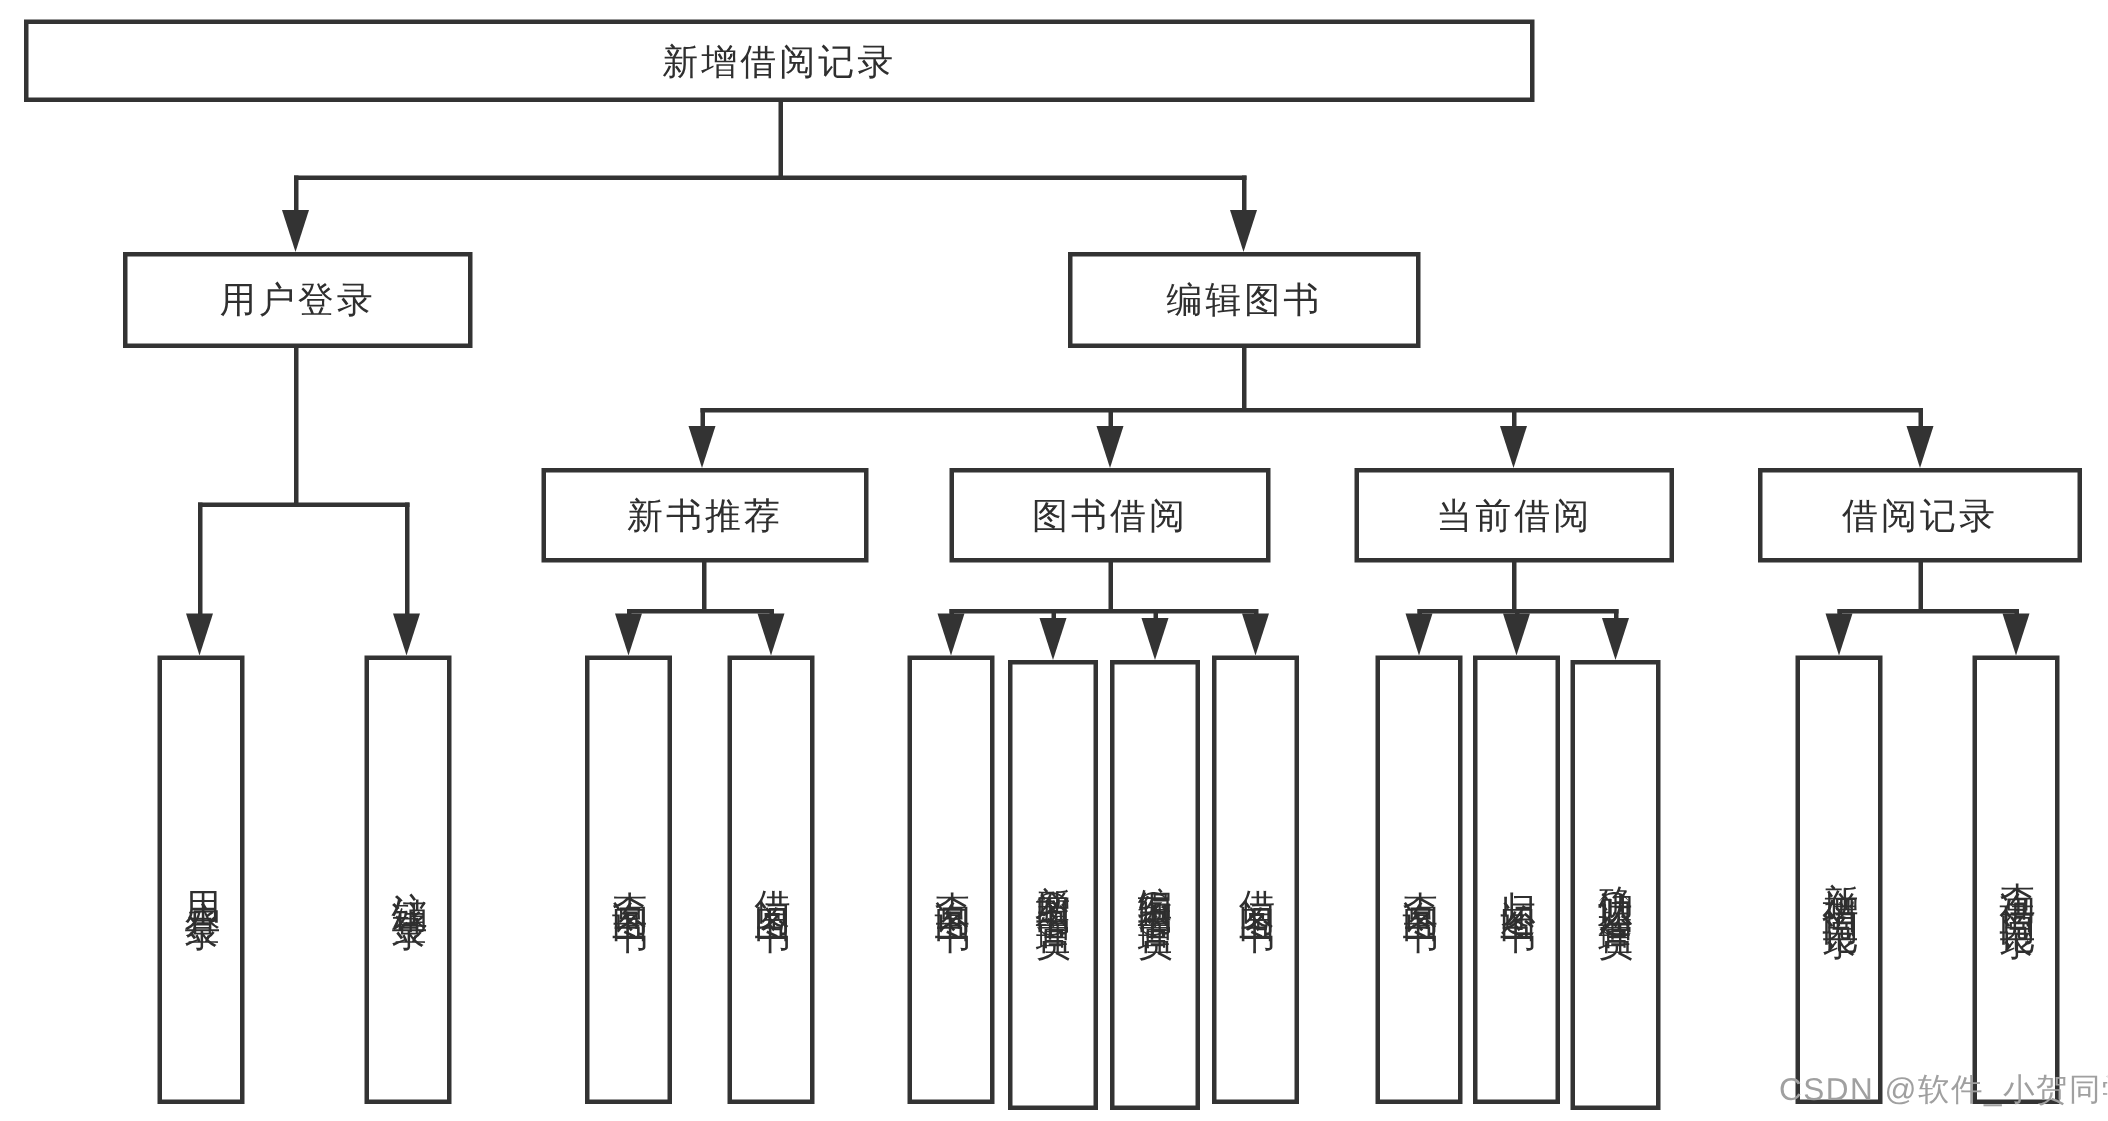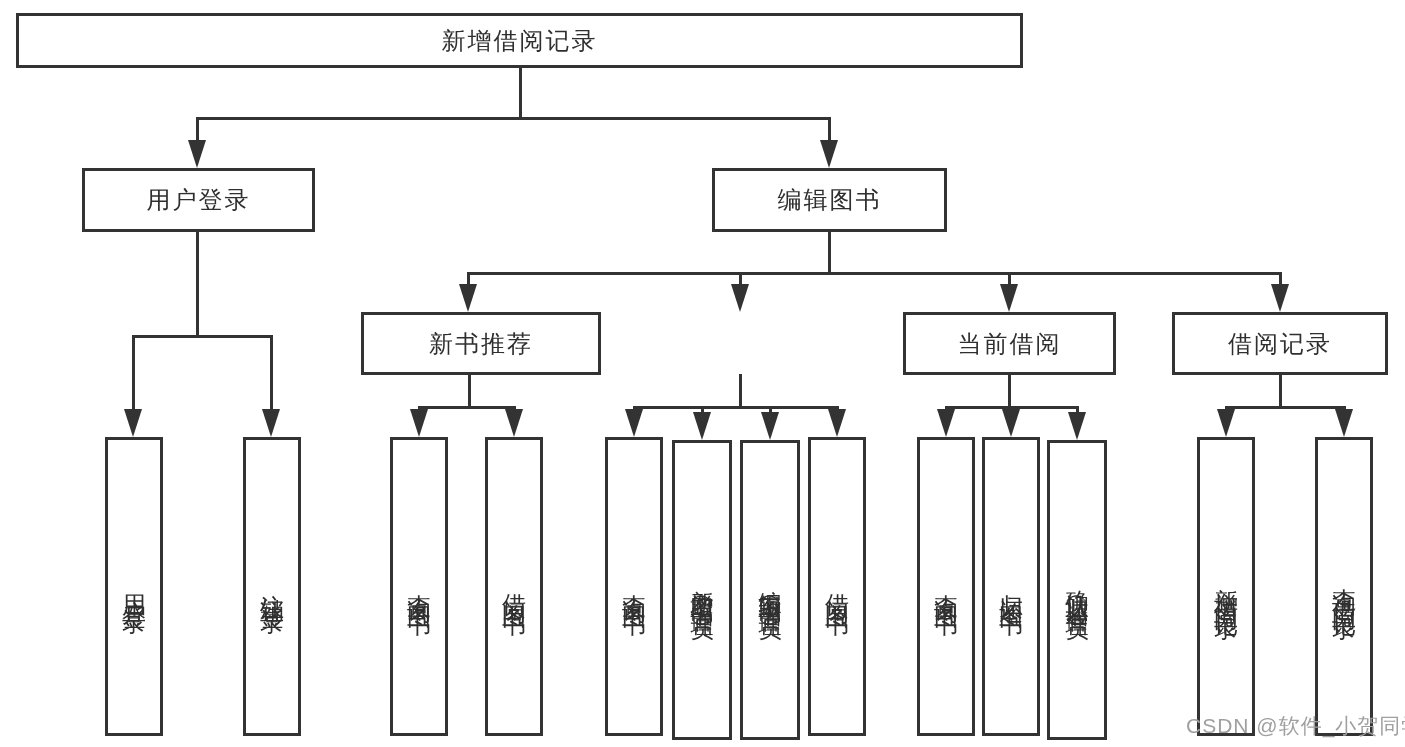--- a/index.html
+++ b/index.html
@@ -64,21 +64,22 @@
   <div class="hl" style="left:467px;top:272px;width:814px"></div>
   <div class="vl" style="left:467px;top:272px;height:14px"></div>
   <div class="arrow" style="left:459px;top:284px"></div>
   <div class="vl" style="left:739px;top:272px;height:14px"></div>
   <div class="arrow" style="left:731px;top:284px"></div>
   <div class="vl" style="left:1008px;top:272px;height:14px"></div>
   <div class="arrow" style="left:1000px;top:284px"></div>
   <div class="vl" style="left:1279px;top:272px;height:14px"></div>
   <div class="arrow" style="left:1271px;top:284px"></div>
 
-  <div class="box" style="left:361px;top:312px;width:240px;height:63px">新书推荐</div>
+  <div class="box" style="left:361px;top:312px;width:218px;height:63px">新书推荐</div>
+  <div class="box" style="left:633px;top:312px;width:214px;height:63px">图书借阅</div>
   <div class="box" style="left:903px;top:312px;width:213px;height:63px">当前借阅</div>
   <div class="box" style="left:1172px;top:312px;width:216px;height:63px">借阅记录</div>
 
   <div class="vl" style="left:468px;top:374px;height:34px"></div>
   <div class="hl" style="left:418px;top:406px;width:98px"></div>
   <div class="vl" style="left:418px;top:406px;height:8px"></div>
   <div class="arrow" style="left:410px;top:409px"></div>
   <div class="vl" style="left:513px;top:406px;height:8px"></div>
   <div class="arrow" style="left:505px;top:409px"></div>
 

